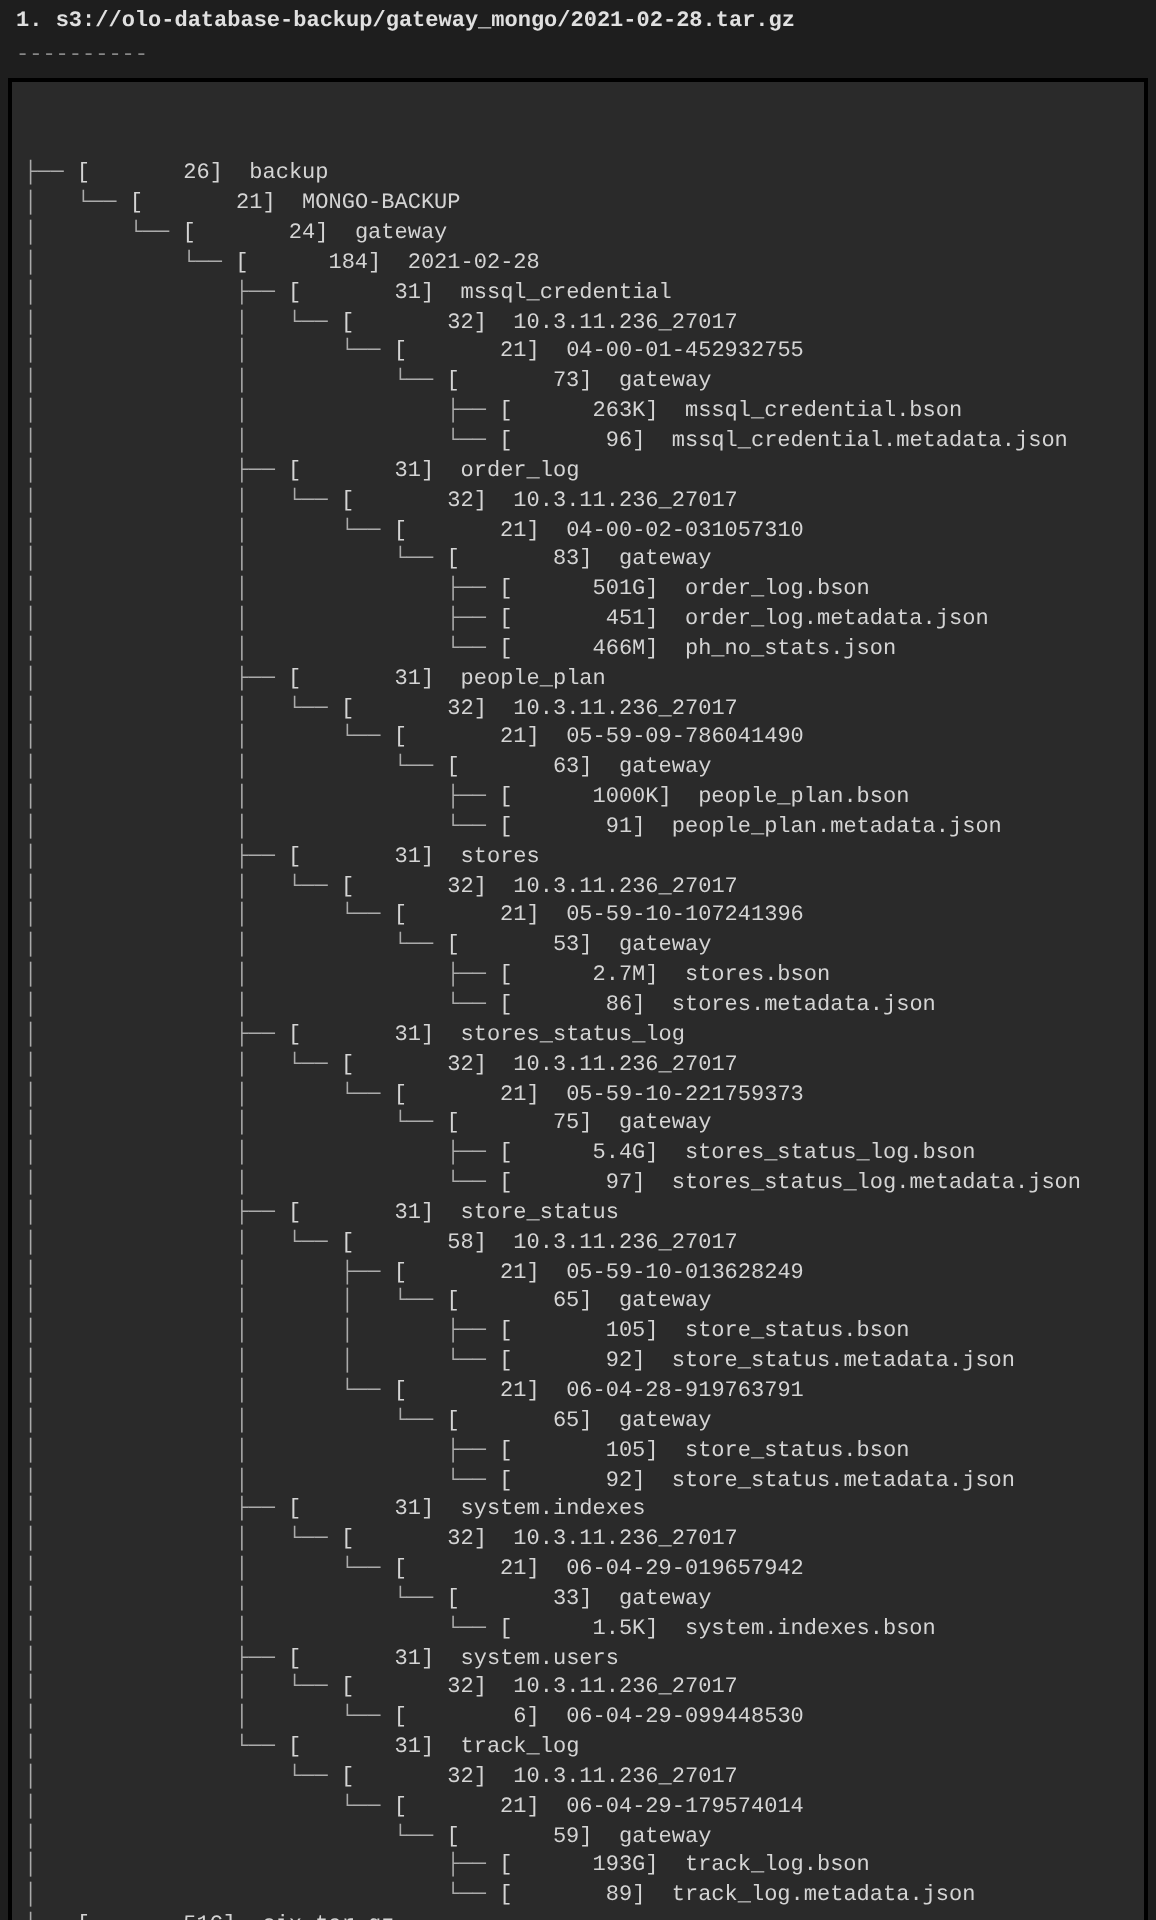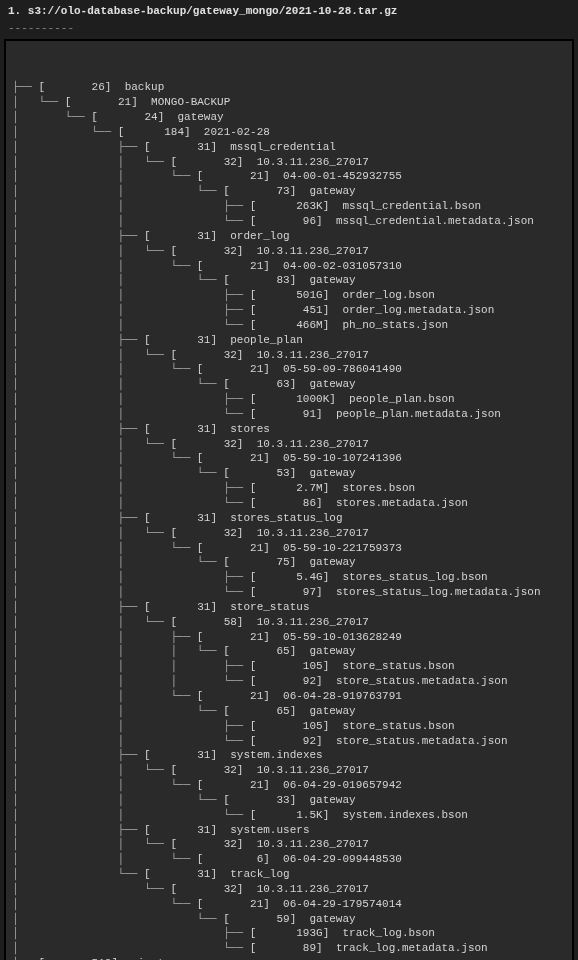--- a/index.html
+++ b/index.html
@@ -34,19 +34,19 @@
   .branch { color: #aaa; }
   .bracket { color: #d4d4d4; }
   .size { color: #d4d4d4; margin-left: 40px; }
   .name { color: #d4d4d4; text-align: center; }
 </style>
 </head>
 <body>
 
 <div class="header">
   <span>1.</span>
-  <span>s3://olo-database-backup/gateway_mongo/2021-10-28.tar.gz</span>
+  <span>s3://olo-database-backup/gateway_mongo/2021-02-28.tar.gz</span>
 </div>
 <div class="dashes">----------</div>
 
 <div class="tree-box">
   <div id="tree-container"><div class="line"><span class="branch">├── </span><span class="bracket">[</span><span class="size"> 26</span><span class="bracket">]  </span><span class="name">backup</span></div><div class="line"><span class="branch">│   └── </span><span class="bracket">[</span><span class="size"> 21</span><span class="bracket">]  </span><span class="name">MONGO-BACKUP</span></div><div class="line"><span class="branch">│       └── </span><span class="bracket">[</span><span class="size"> 24</span><span class="bracket">]  </span><span class="name">gateway</span></div><div class="line"><span class="branch">│           └── </span><span class="bracket">[</span><span class="size">184</span><span class="bracket">]  </span><span class="name">2021-02-28</span></div><div class="line"><span class="branch">│               ├── </span><span class="bracket">[</span><span class="size"> 31</span><span class="bracket">]  </span><span class="name">mssql_credential</span></div><div class="line"><span class="branch">│               │   └── </span><span class="bracket">[</span><span class="size"> 32</span><span class="bracket">]  </span><span class="name">10.3.11.236_27017</span></div><div class="line"><span class="branch">│               │       └── </span><span class="bracket">[</span><span class="size"> 21</span><span class="bracket">]  </span><span class="name">04-00-01-452932755</span></div><div class="line"><span class="branch">│               │           └── </span><span class="bracket">[</span><span class="size"> 73</span><span class="bracket">]  </span><span class="name">gateway</span></div><div class="line"><span class="branch">│               │               ├── </span><span class="bracket">[</span><span class="size">263K</span><span class="bracket">]  </span><span class="name">mssql_credential.bson</span></div><div class="line"><span class="branch">│               │               └── </span><span class="bracket">[</span><span class="size"> 96</span><span class="bracket">]  </span><span class="name">mssql_credential.metadata.json</span></div><div class="line"><span class="branch">│               ├── </span><span class="bracket">[</span><span class="size"> 31</span><span class="bracket">]  </span><span class="name">order_log</span></div><div class="line"><span class="branch">│               │   └── </span><span class="bracket">[</span><span class="size"> 32</span><span class="bracket">]  </span><span class="name">10.3.11.236_27017</span></div><div class="line"><span class="branch">│               │       └── </span><span class="bracket">[</span><span class="size"> 21</span><span class="bracket">]  </span><span class="name">04-00-02-031057310</span></div><div class="line"><span class="branch">│               │           └── </span><span class="bracket">[</span><span class="size"> 83</span><span class="bracket">]  </span><span class="name">gateway</span></div><div class="line"><span class="branch">│               │               ├── </span><span class="bracket">[</span><span class="size">501G</span><span class="bracket">]  </span><span class="name">order_log.bson</span></div><div class="line"><span class="branch">│               │               ├── </span><span class="bracket">[</span><span class="size"> 451</span><span class="bracket">]  </span><span class="name">order_log.metadata.json</span></div><div class="line"><span class="branch">│               │               └── </span><span class="bracket">[</span><span class="size">466M</span><span class="bracket">]  </span><span class="name">ph_no_stats.json</span></div><div class="line"><span class="branch">│               ├── </span><span class="bracket">[</span><span class="size"> 31</span><span class="bracket">]  </span><span class="name">people_plan</span></div><div class="line"><span class="branch">│               │   └── </span><span class="bracket">[</span><span class="size"> 32</span><span class="bracket">]  </span><span class="name">10.3.11.236_27017</span></div><div class="line"><span class="branch">│               │       └── </span><span class="bracket">[</span><span class="size"> 21</span><span class="bracket">]  </span><span class="name">05-59-09-786041490</span></div><div class="line"><span class="branch">│               │           └── </span><span class="bracket">[</span><span class="size"> 63</span><span class="bracket">]  </span><span class="name">gateway</span></div><div class="line"><span class="branch">│               │               ├── </span><span class="bracket">[</span><span class="size">1000K</span><span class="bracket">]  </span><span class="name">people_plan.bson</span></div><div class="line"><span class="branch">│               │               └── </span><span class="bracket">[</span><span class="size"> 91</span><span class="bracket">]  </span><span class="name">people_plan.metadata.json</span></div><div class="line"><span class="branch">│               ├── </span><span class="bracket">[</span><span class="size"> 31</span><span class="bracket">]  </span><span class="name">stores</span></div><div class="line"><span class="branch">│               │   └── </span><span class="bracket">[</span><span class="size"> 32</span><span class="bracket">]  </span><span class="name">10.3.11.236_27017</span></div><div class="line"><span class="branch">│               │       └── </span><span class="bracket">[</span><span class="size"> 21</span><span class="bracket">]  </span><span class="name">05-59-10-107241396</span></div><div class="line"><span class="branch">│               │           └── </span><span class="bracket">[</span><span class="size"> 53</span><span class="bracket">]  </span><span class="name">gateway</span></div><div class="line"><span class="branch">│               │               ├── </span><span class="bracket">[</span><span class="size">2.7M</span><span class="bracket">]  </span><span class="name">stores.bson</span></div><div class="line"><span class="branch">│               │               └── </span><span class="bracket">[</span><span class="size"> 86</span><span class="bracket">]  </span><span class="name">stores.metadata.json</span></div><div class="line"><span class="branch">│               ├── </span><span class="bracket">[</span><span class="size"> 31</span><span class="bracket">]  </span><span class="name">stores_status_log</span></div><div class="line"><span class="branch">│               │   └── </span><span class="bracket">[</span><span class="size"> 32</span><span class="bracket">]  </span><span class="name">10.3.11.236_27017</span></div><div class="line"><span class="branch">│               │       └── </span><span class="bracket">[</span><span class="size"> 21</span><span class="bracket">]  </span><span class="name">05-59-10-221759373</span></div><div class="line"><span class="branch">│               │           └── </span><span class="bracket">[</span><span class="size"> 75</span><span class="bracket">]  </span><span class="name">gateway</span></div><div class="line"><span class="branch">│               │               ├── </span><span class="bracket">[</span><span class="size">5.4G</span><span class="bracket">]  </span><span class="name">stores_status_log.bson</span></div><div class="line"><span class="branch">│               │               └── </span><span class="bracket">[</span><span class="size"> 97</span><span class="bracket">]  </span><span class="name">stores_status_log.metadata.json</span></div><div class="line"><span class="branch">│               ├── </span><span class="bracket">[</span><span class="size"> 31</span><span class="bracket">]  </span><span class="name">store_status</span></div><div class="line"><span class="branch">│               │   └── </span><span class="bracket">[</span><span class="size"> 58</span><span class="bracket">]  </span><span class="name">10.3.11.236_27017</span></div><div class="line"><span class="branch">│               │       ├── </span><span class="bracket">[</span><span class="size"> 21</span><span class="bracket">]  </span><span class="name">05-59-10-013628249</span></div><div class="line"><span class="branch">│               │       │   └── </span><span class="bracket">[</span><span class="size"> 65</span><span class="bracket">]  </span><span class="name">gateway</span></div><div class="line"><span class="branch">│               │       │       ├── </span><span class="bracket">[</span><span class="size"> 105</span><span class="bracket">]  </span><span class="name">store_status.bson</span></div><div class="line"><span class="branch">│               │       │       └── </span><span class="bracket">[</span><span class="size"> 92</span><span class="bracket">]  </span><span class="name">store_status.metadata.json</span></div><div class="line"><span class="branch">│               │       └── </span><span class="bracket">[</span><span class="size"> 21</span><span class="bracket">]  </span><span class="name">06-04-28-919763791</span></div><div class="line"><span class="branch">│               │           └── </span><span class="bracket">[</span><span class="size"> 65</span><span class="bracket">]  </span><span class="name">gateway</span></div><div class="line"><span class="branch">│               │               ├── </span><span class="bracket">[</span><span class="size"> 105</span><span class="bracket">]  </span><span class="name">store_status.bson</span></div><div class="line"><span class="branch">│               │               └── </span><span class="bracket">[</span><span class="size"> 92</span><span class="bracket">]  </span><span class="name">store_status.metadata.json</span></div><div class="line"><span class="branch">│               ├── </span><span class="bracket">[</span><span class="size"> 31</span><span class="bracket">]  </span><span class="name">system.indexes</span></div><div class="line"><span class="branch">│               │   └── </span><span class="bracket">[</span><span class="size"> 32</span><span class="bracket">]  </span><span class="name">10.3.11.236_27017</span></div><div class="line"><span class="branch">│               │       └── </span><span class="bracket">[</span><span class="size"> 21</span><span class="bracket">]  </span><span class="name">06-04-29-019657942</span></div><div class="line"><span class="branch">│               │           └── </span><span class="bracket">[</span><span class="size"> 33</span><span class="bracket">]  </span><span class="name">gateway</span></div><div class="line"><span class="branch">│               │               └── </span><span class="bracket">[</span><span class="size">1.5K</span><span class="bracket">]  </span><span class="name">system.indexes.bson</span></div><div class="line"><span class="branch">│               ├── </span><span class="bracket">[</span><span class="size"> 31</span><span class="bracket">]  </span><span class="name">system.users</span></div><div class="line"><span class="branch">│               │   └── </span><span class="bracket">[</span><span class="size"> 32</span><span class="bracket">]  </span><span class="name">10.3.11.236_27017</span></div><div class="line"><span class="branch">│               │       └── </span><span class="bracket">[</span><span class="size">  6</span><span class="bracket">]  </span><span class="name">06-04-29-099448530</span></div><div class="line"><span class="branch">│               └── </span><span class="bracket">[</span><span class="size"> 31</span><span class="bracket">]  </span><span class="name">track_log</span></div><div class="line"><span class="branch">│                   └── </span><span class="bracket">[</span><span class="size"> 32</span><span class="bracket">]  </span><span class="name">10.3.11.236_27017</span></div><div class="line"><span class="branch">│                       └── </span><span class="bracket">[</span><span class="size"> 21</span><span class="bracket">]  </span><span class="name">06-04-29-179574014</span></div><div class="line"><span class="branch">│                           └── </span><span class="bracket">[</span><span class="size"> 59</span><span class="bracket">]  </span><span class="name">gateway</span></div><div class="line"><span class="branch">│                               ├── </span><span class="bracket">[</span><span class="size">193G</span><span class="bracket">]  </span><span class="name">track_log.bson</span></div><div class="line"><span class="branch">│                               └── </span><span class="bracket">[</span><span class="size"> 89</span><span class="bracket">]  </span><span class="name">track_log.metadata.json</span></div><div class="line"><span class="branch">└── </span><span class="bracket">[</span><span class="size"> 51G</span><span class="bracket">]  </span><span class="name">six.tar.gz</span></div></div>
 </div>
 
 </body></html>

